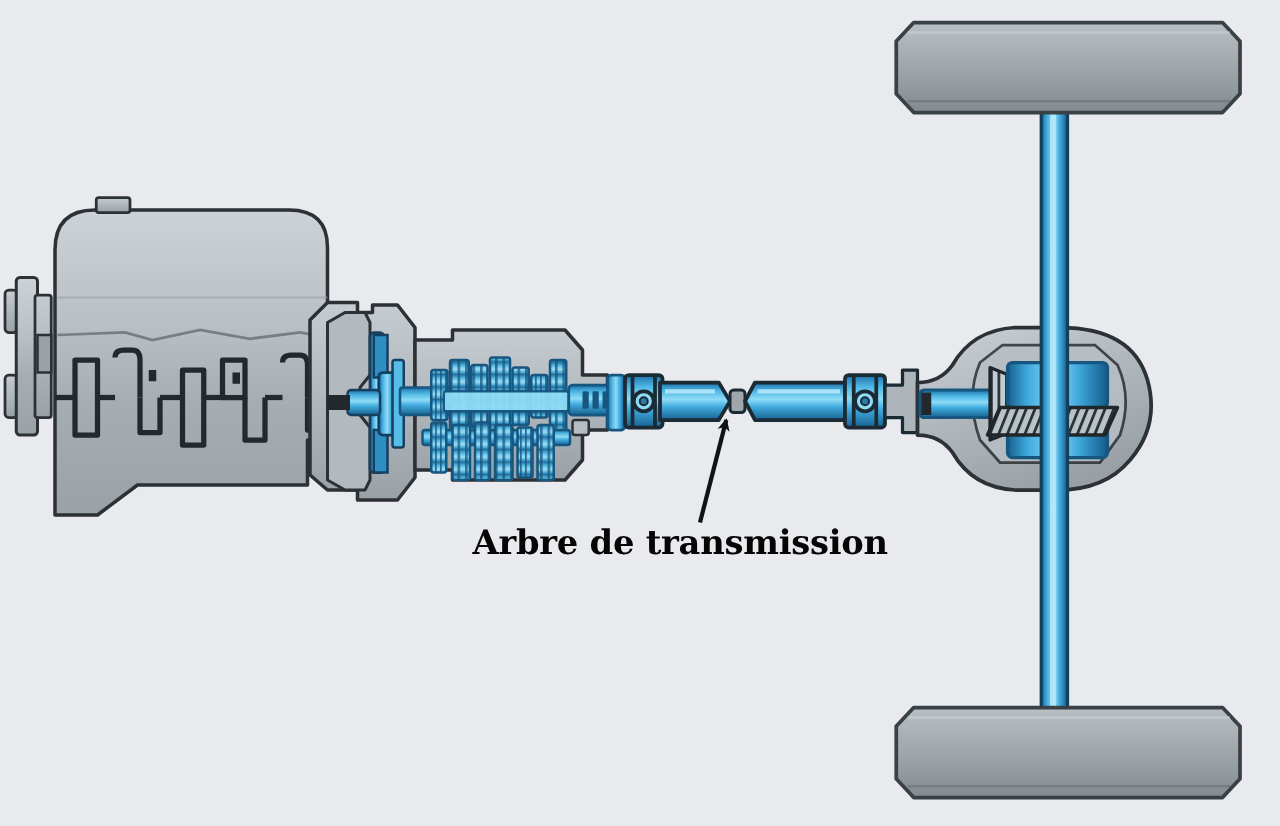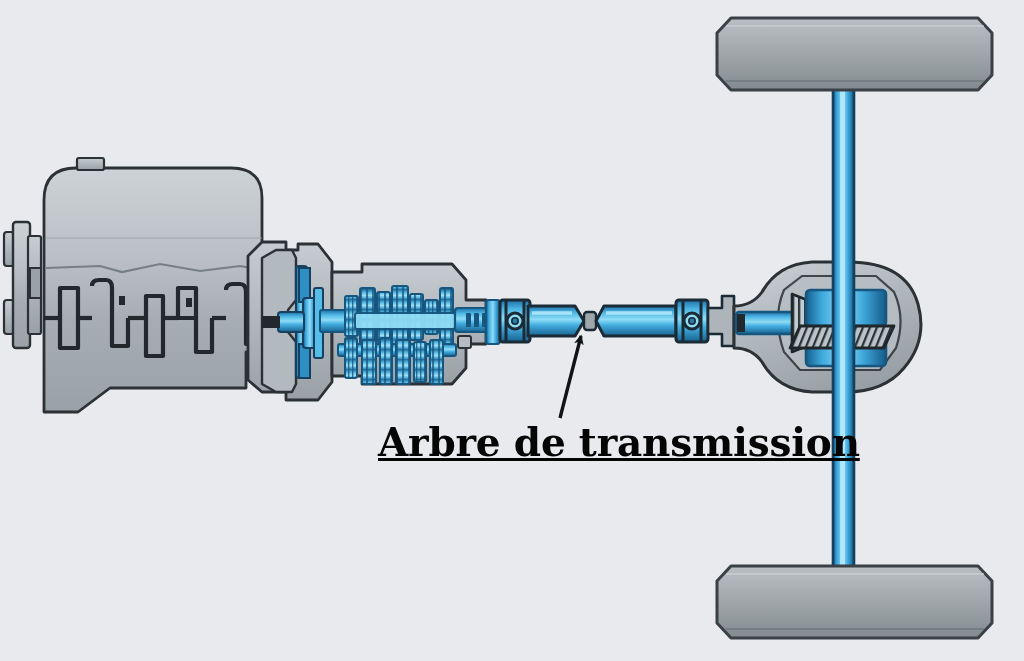--- a/index.html
+++ b/index.html
@@ -11,25 +11,24 @@
     position:relative;
   }
   #stage{position:absolute;inset:0;}
   #diagram{position:absolute;left:0;top:0;width:1024px;height:661px;}
   #label-layer{position:absolute;left:0;top:0;width:1024px;height:661px;pointer-events:none;}
   .callout-label{
     position:absolute;
     left:378px;top:419px;
     font-family:"DejaVu Serif","Liberation Serif",serif;
     font-weight:bold;
-    font-size:39px;
+    font-size:27px;
     letter-spacing:-0.2px;
     color:#050505;
     white-space:nowrap;
-    text-decoration:underline;
   }
 </style>
 </head>
 <body>
 
 <div id="stage">
 
   <svg id="diagram" viewBox="0 0 1024 661">
     <defs>
       <linearGradient id="gMetalV" x1="0" y1="0" x2="0" y2="1">

